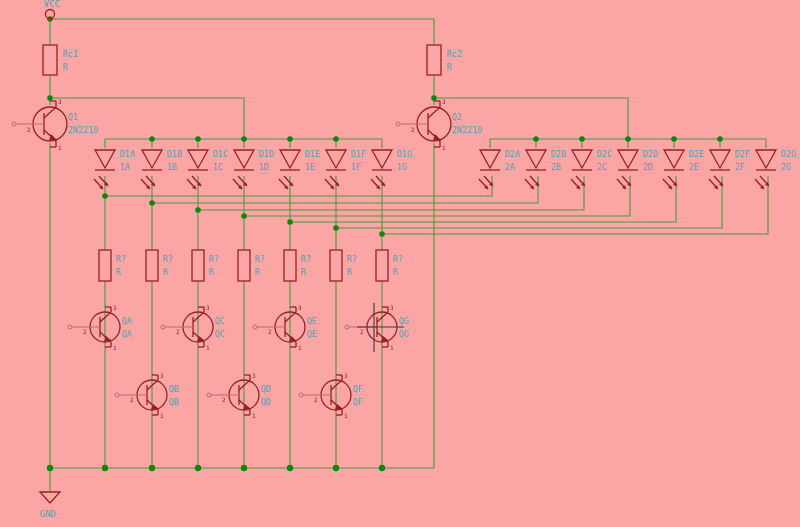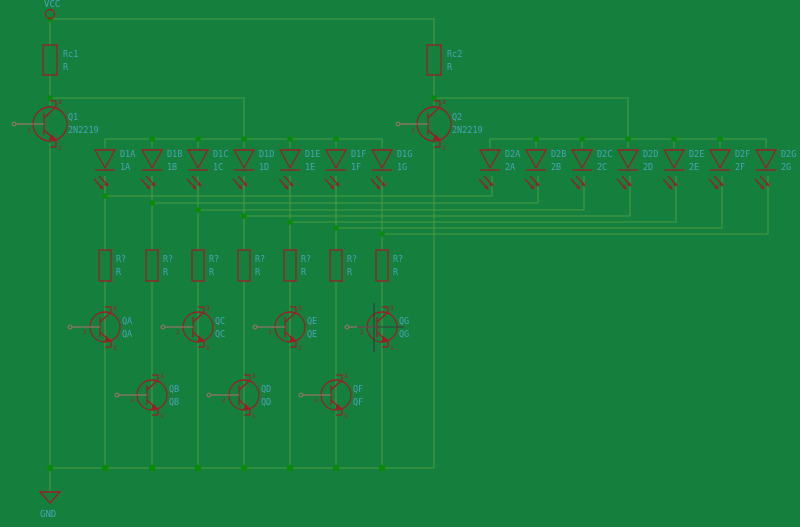--- a/index.html
+++ b/index.html
@@ -1,17 +1,17 @@
 <!DOCTYPE html>
 <html><head>
 <meta charset="utf-8">
 <style>
   html,body{margin:0;padding:0;background:#ffffff;}
   body{width:800px;height:527px;overflow:hidden;font-family:"DejaVu Sans Mono","Liberation Mono",monospace;}
-  #schematic-root{position:relative;width:800px;height:527px;background:#15803d;}
+  #schematic-root{position:relative;width:800px;height:527px;background:#fca5a5;}
   svg#sch{display:block;width:800px;height:527px;}
   .wire{stroke:#4a9a42;stroke-width:1.1;fill:none;}
   .sym{stroke:#9a1f24;stroke-width:1.3;fill:none;}
   .symfill{fill:#9a1f24;stroke:none;}
   .pinline{stroke:#b07070;stroke-width:1;fill:none;}
   .junction{fill:#0a8a0a;stroke:none;}
   .reftext{fill:#4aa3b5;font-family:"DejaVu Sans Mono","Liberation Mono",monospace;font-size:8.5px;}
   .nettext{fill:#4aa3b5;font-family:"DejaVu Sans Mono","Liberation Mono",monospace;font-size:9px;}
   .pinnum{fill:#9a1f24;font-family:"DejaVu Sans Mono","Liberation Mono",monospace;font-size:6px;}
   .cursor{stroke:#3a3a3a;stroke-width:1.1;fill:none;}

